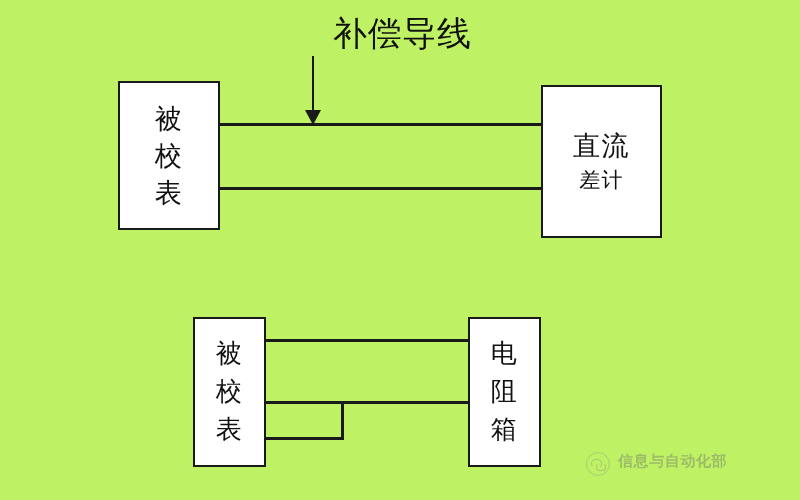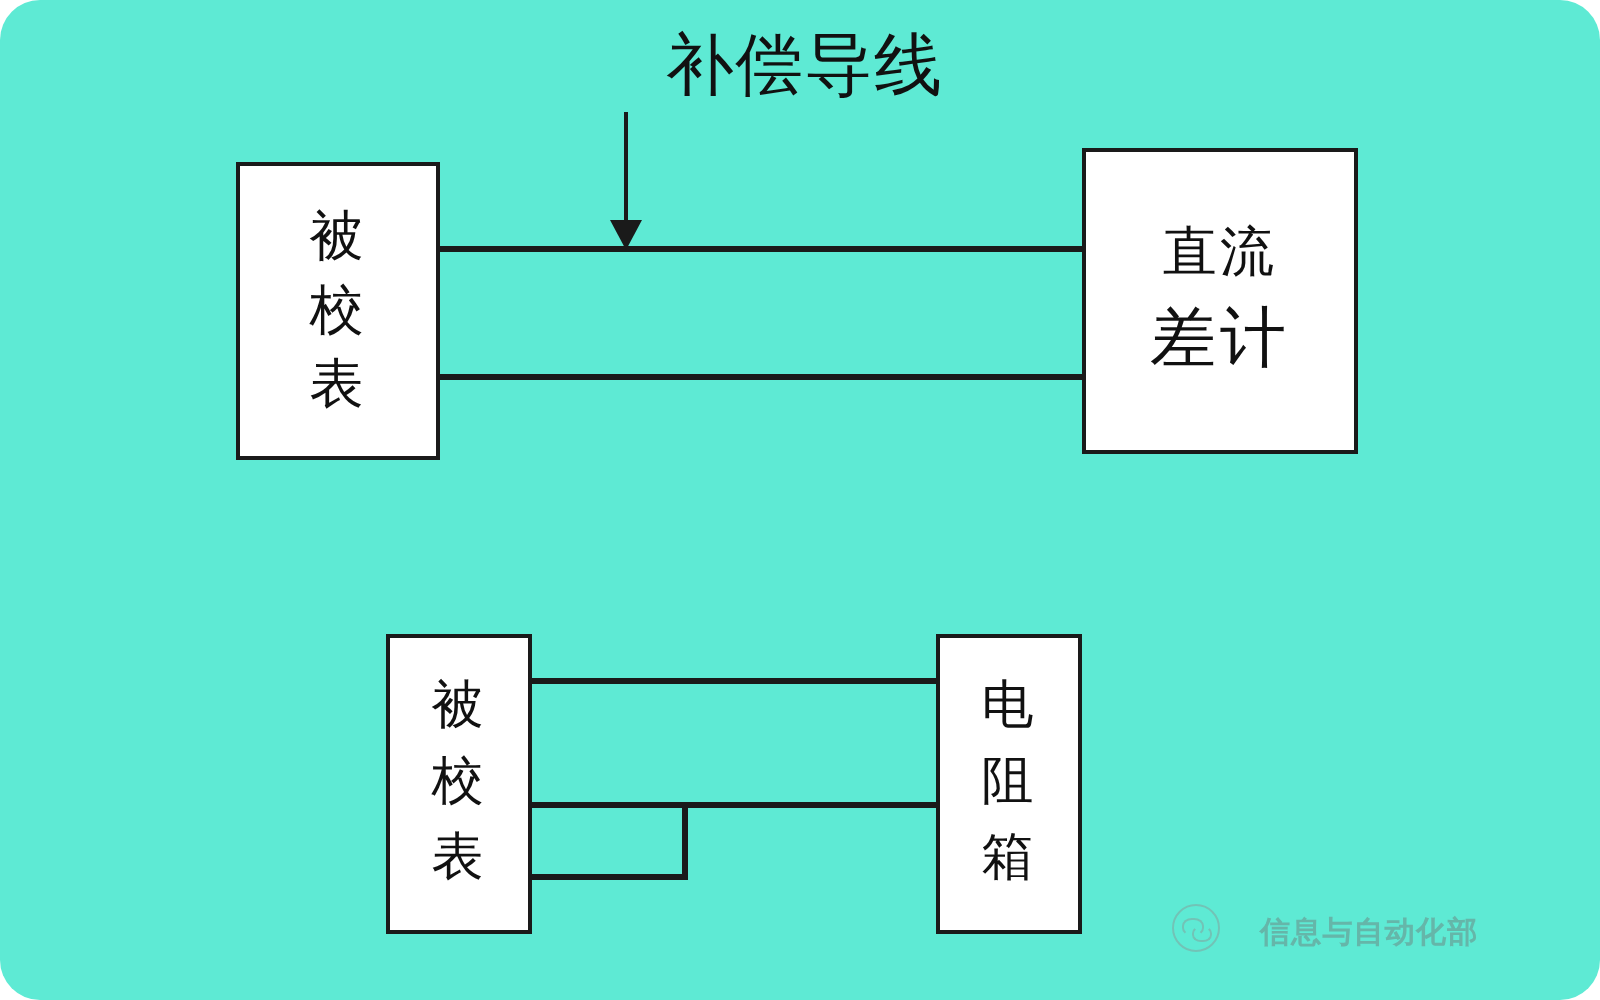--- a/index.html
+++ b/index.html
@@ -8,23 +8,22 @@
     padding: 0;
     background: #ffffff;
   }
   body {
     font-family: "Liberation Serif", "DejaVu Serif", serif;
   }
   #canvas {
     position: relative;
     width: 800px;
     height: 500px;
-    background: #5eead4;
+    background: #bef264;
     overflow: hidden;
-    border-radius: 20px;
   }
 
   
   .box {
     position: absolute;
     box-sizing: border-box;
     border: 2px solid #1a1a1a;
     background: #ffffff;
     display: flex;
     flex-direction: column;
@@ -74,22 +73,22 @@
     border-left: 8px solid transparent;
     border-right: 8px solid transparent;
     border-top: 15px solid #1a1a1a;
     z-index: 4;
   }
 
   
   #watermark {
     position: absolute;
     display: flex;
-    align-items: flex-end;
-    gap: 20px;
+    align-items: flex-start;
+    gap: 8px;
     opacity: 0.42;
     z-index: 5;
     user-select: none;
   }
   #watermark .wm-logo {
     width: 22px;
     height: 22px;
     border-radius: 50%;
     border: 1.5px solid #8e8e8e;
     position: relative;
@@ -136,23 +135,23 @@
 
     <div class="wire h" style="left:215px; top:123px; width:330px;"></div>
     <div class="wire h" style="left:215px; top:187px; width:330px;"></div>
 
     <div class="box" style="left:118px; top:81px; width:102px; height:149px;">
       <span class="glyph-row" style="font-size:27px; line-height:1.38;">被</span>
       <span class="glyph-row" style="font-size:27px; line-height:1.38;">校</span>
       <span class="glyph-row" style="font-size:27px; line-height:1.38;">表</span>
     </div>
 
-    <div class="box" style="left:541px; top:74px; width:138px; height:153px;">
+    <div class="box" style="left:541px; top:85px; width:121px; height:153px;">
       <span class="glyph-row" style="font-size:27px; line-height:1.42;">直流</span>
-      <span class="glyph-row" style="font-size:33px; line-height:1.42;">差计</span>
+      <span class="glyph-row" style="font-size:21px; line-height:1.42;">差计</span>
     </div>
   </div>
 
   <div>
 
     <div class="wire h" style="left:262px; top:339px; width:210px;"></div>
     <div class="wire h" style="left:262px; top:401px; width:210px;"></div>
     <div class="wire h" style="left:262px; top:437px; width:82px;"></div>
     <div class="wire v" style="left:341px; top:401px; height:39px;"></div>
 

